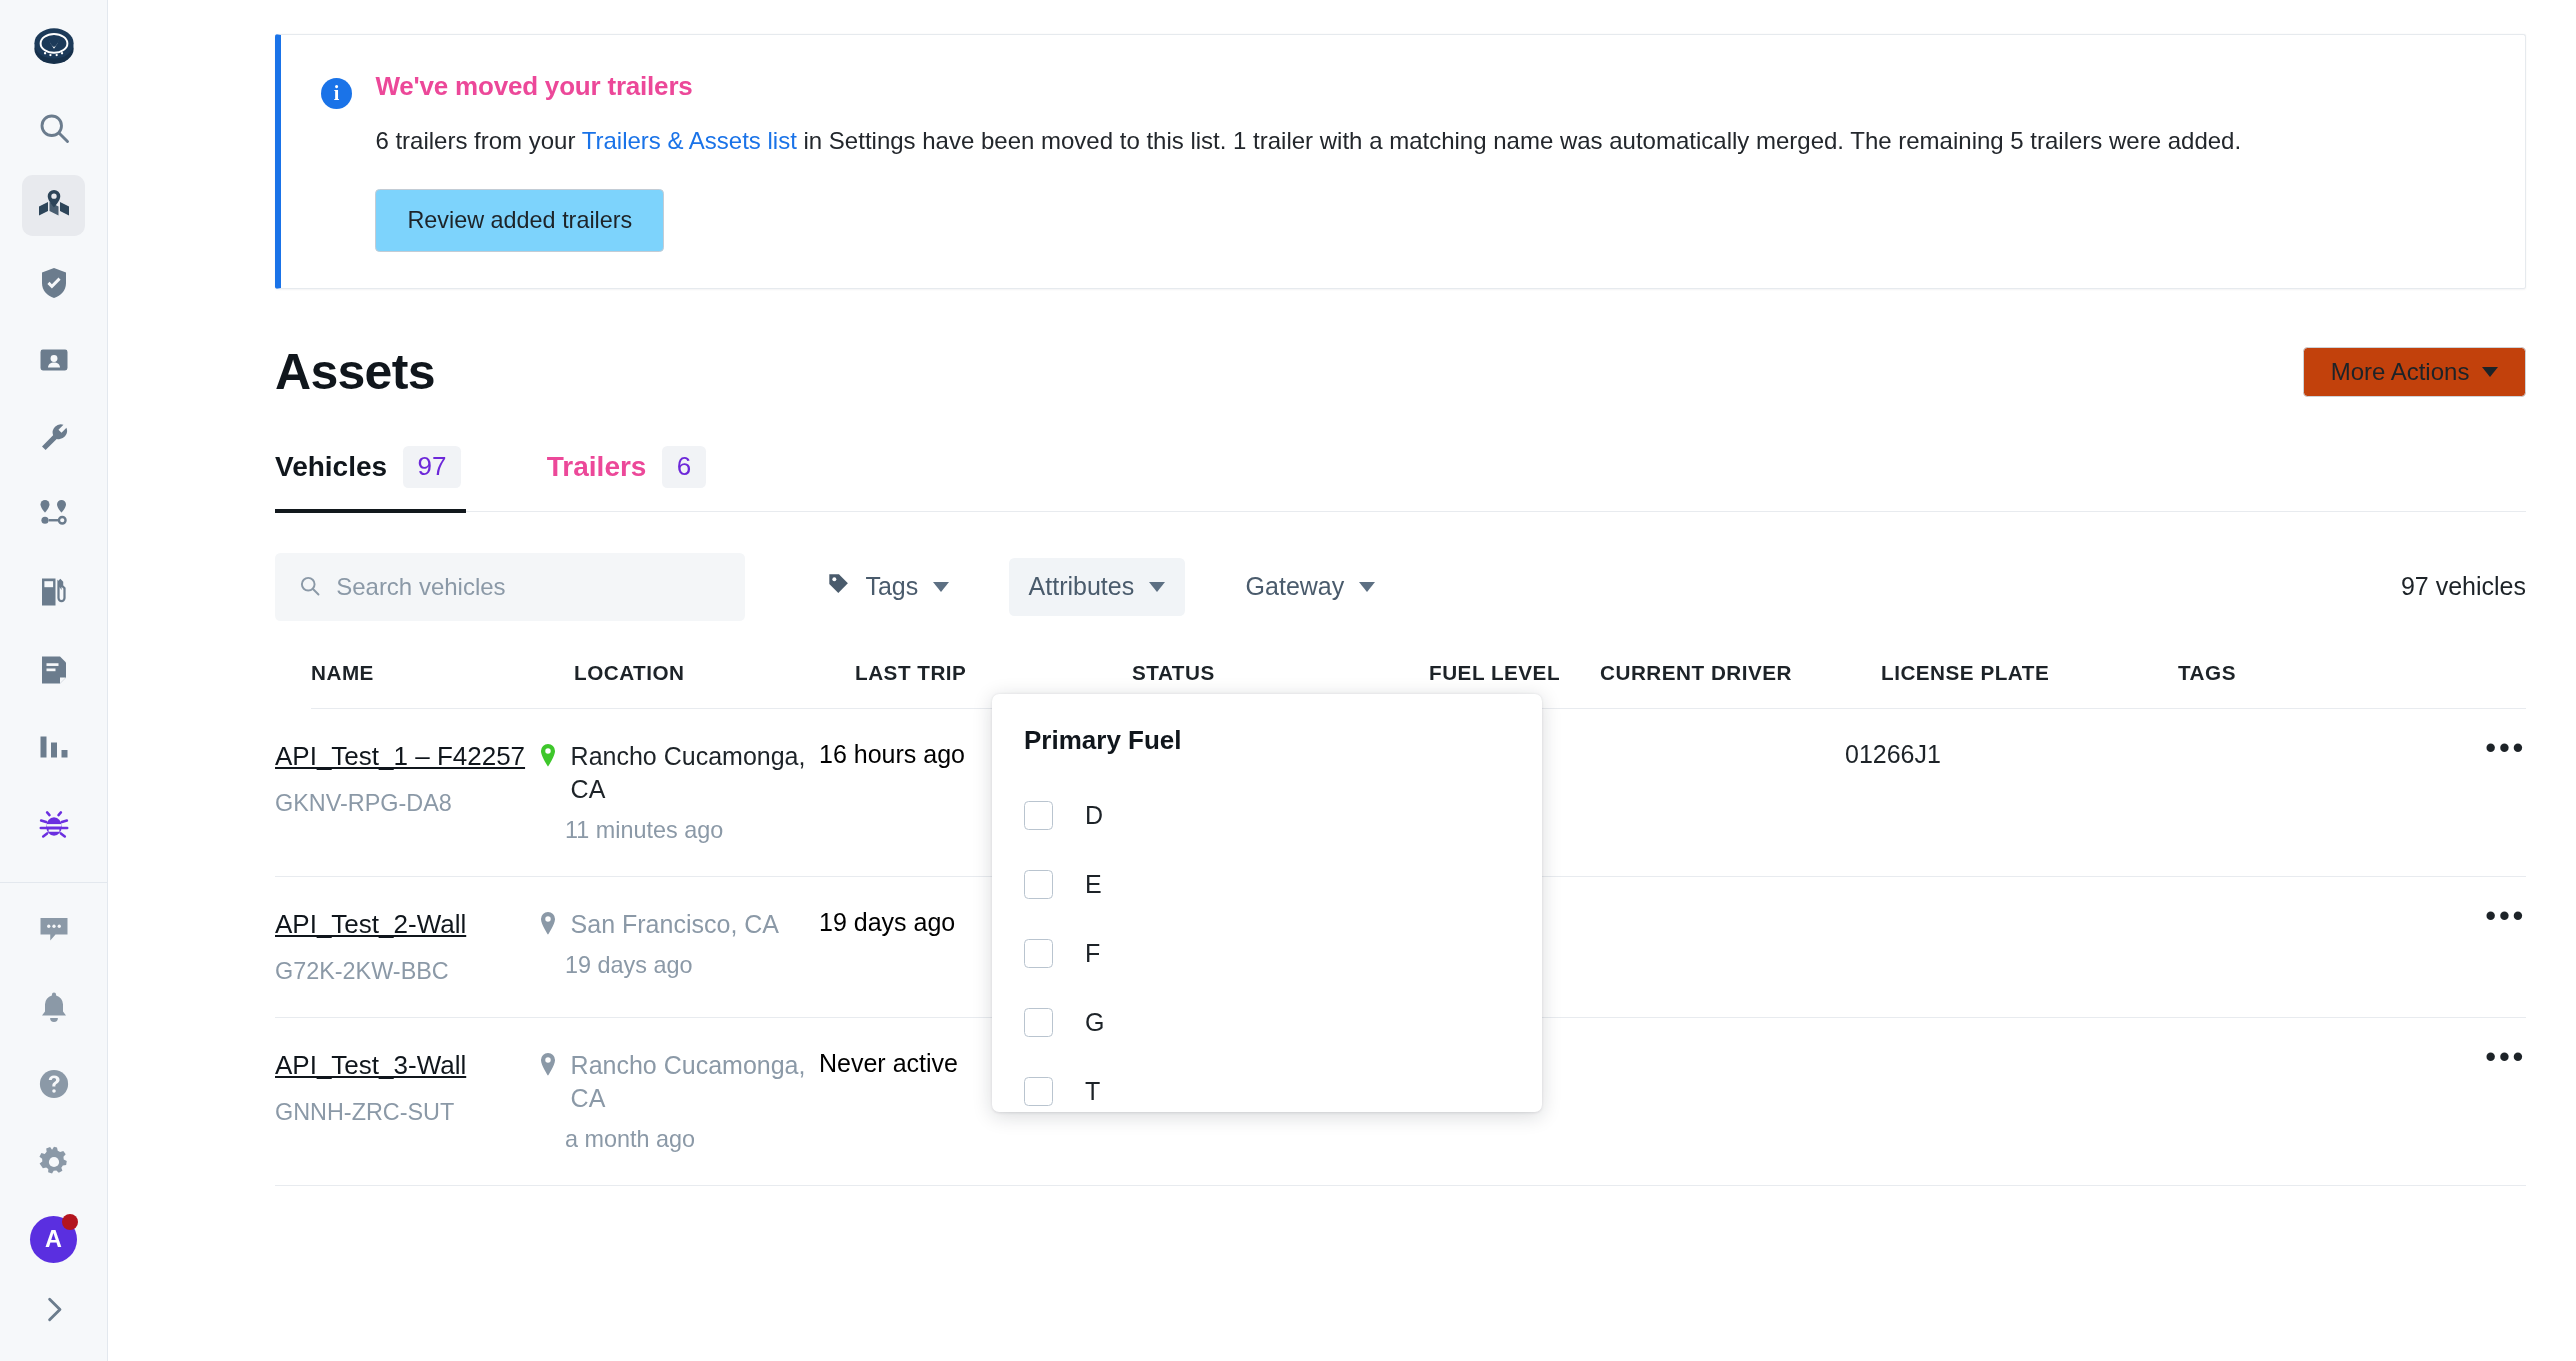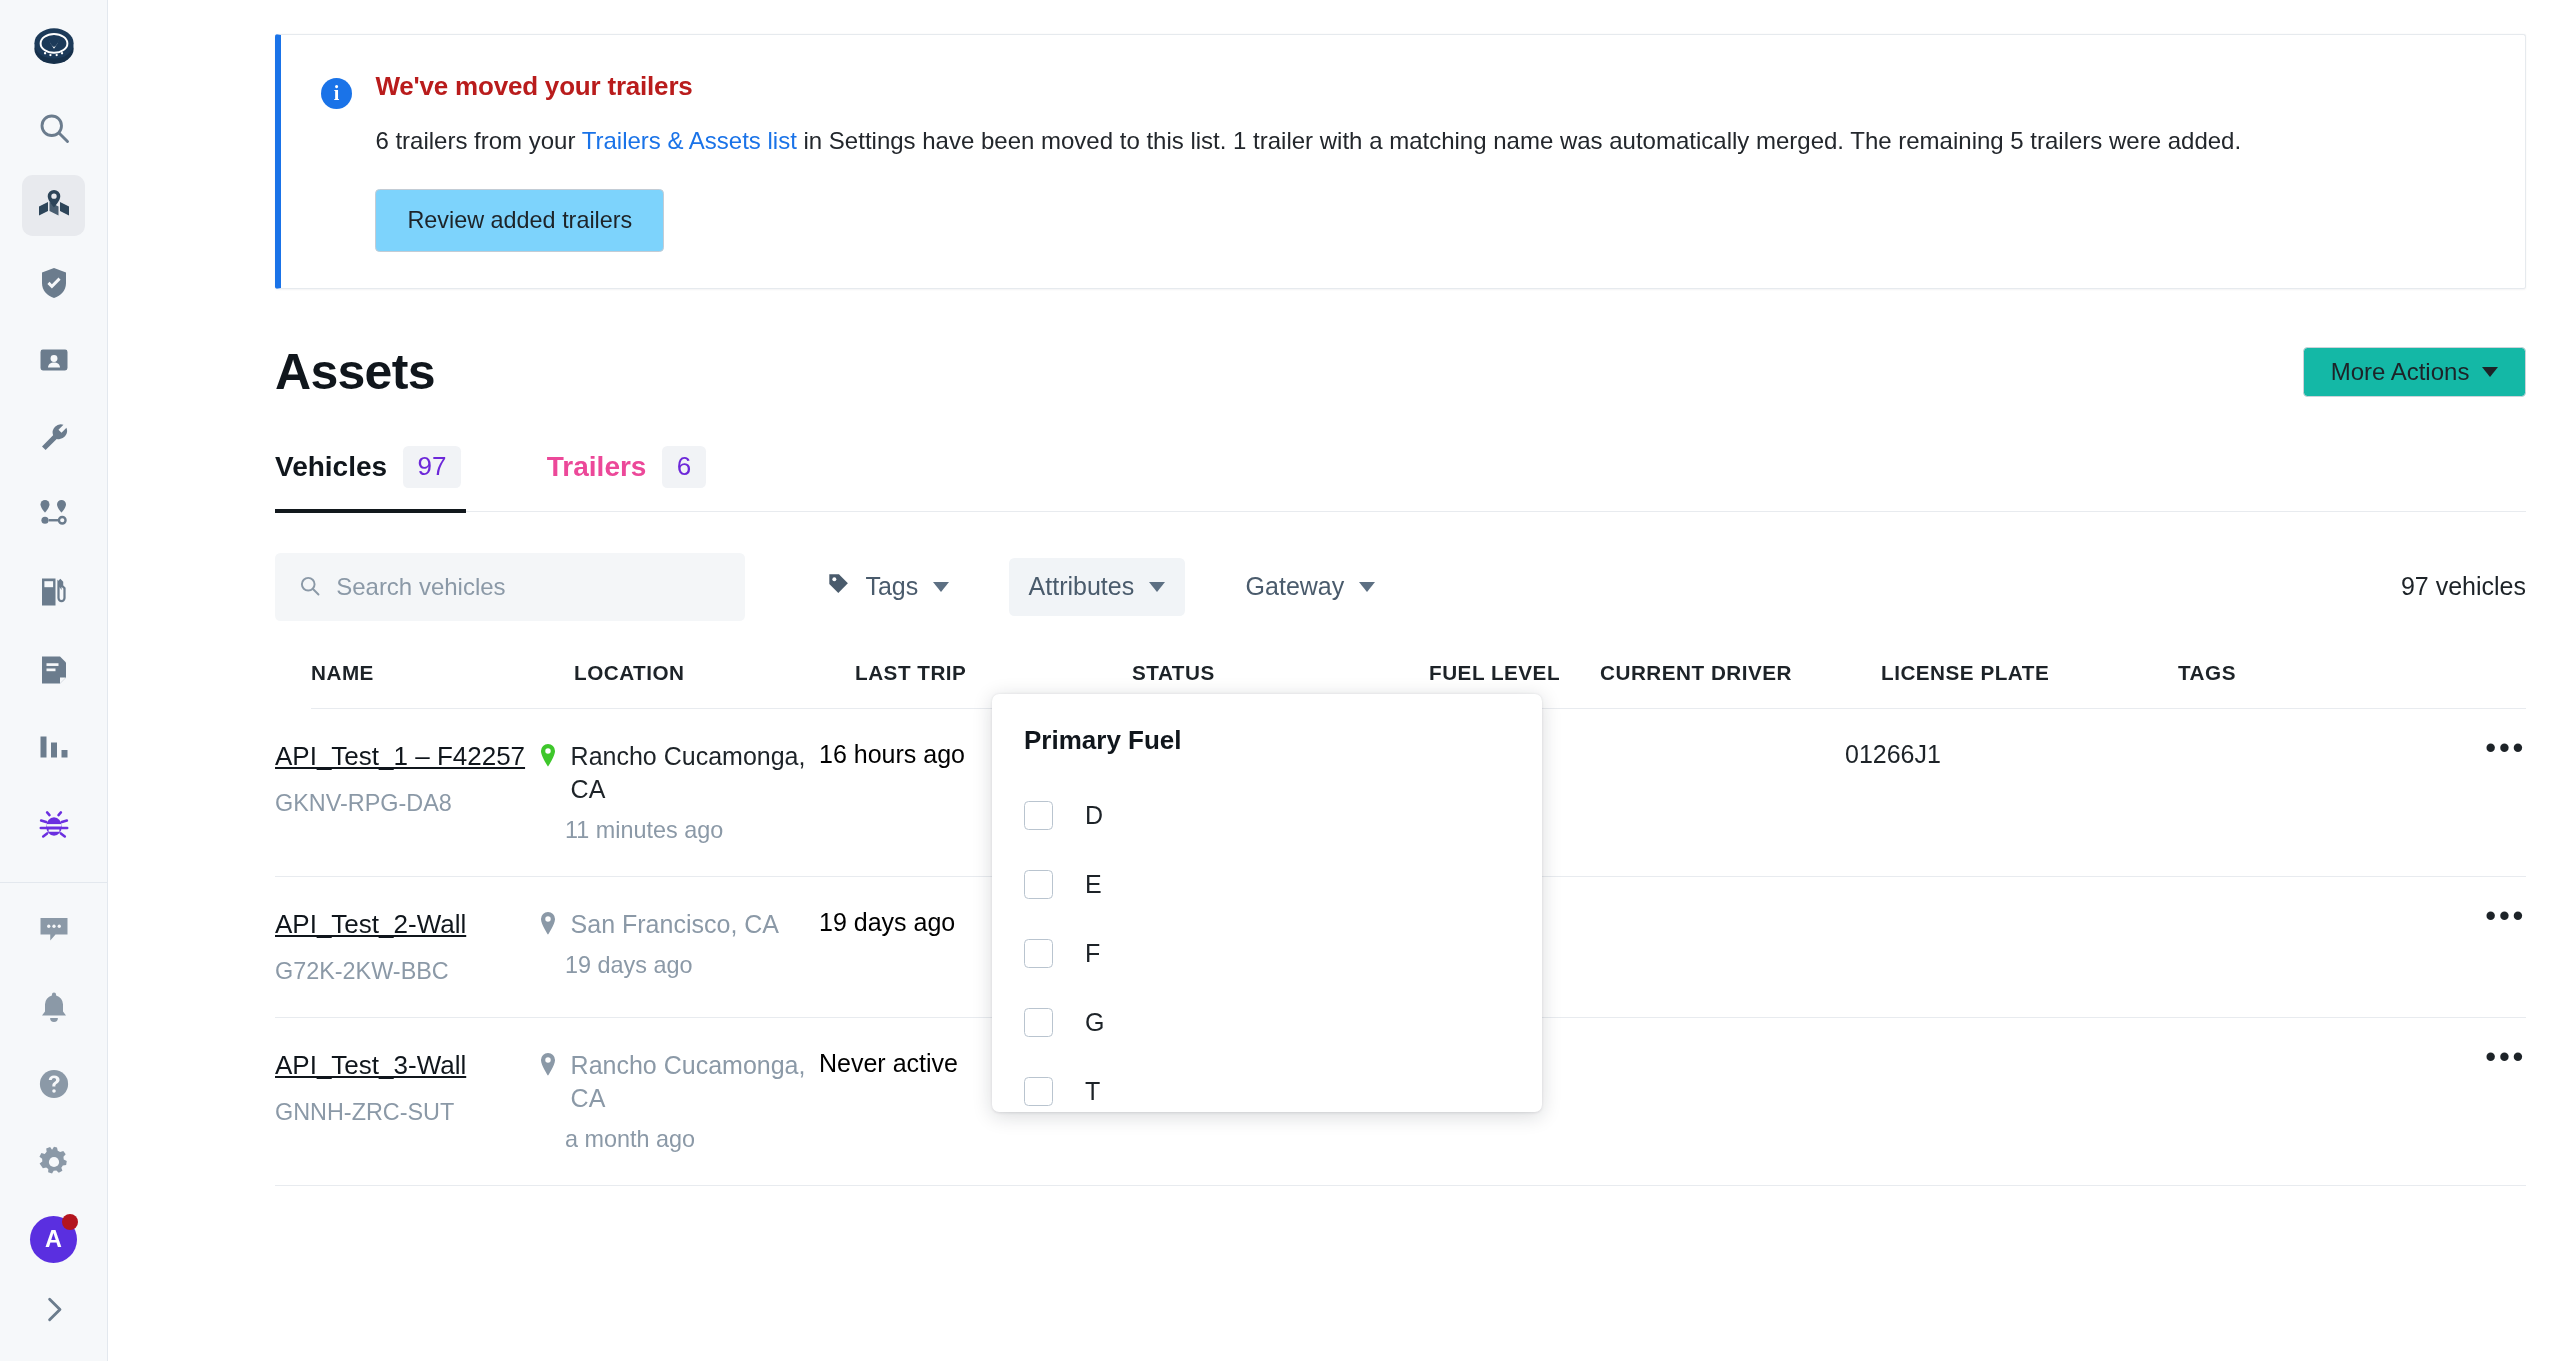--- a/index.html
+++ b/index.html
@@ -57,39 +57,39 @@
     gap: 23.4px;
   }
   .banner-icon { flex: 0 0 auto; padding-top: 7.2px; }
   .info-circle {
     width: 31px; height: 31px; border-radius: 50%; background: #1a73e8;
     color: #fff; font-size: 20px; font-weight: 700;
     display: flex; align-items: center; justify-content: center;
     font-family: "Liberation Serif", serif;
   }
   .banner-body { flex: 1; }
-  .banner-title { font-size: 26px; font-weight: 700; color: #b91c1c; letter-spacing: -0.2px; }
+  .banner-title { font-size: 26px; font-weight: 700; color: #ec4899; letter-spacing: -0.2px; }
   .banner-text { font-size: 24px; color: #23272c; margin-top: 23.4px; line-height: 1.35; }
   .banner-text a { color: #1a73e8; text-decoration: none; }
   .banner-btn {
     margin-top: 31px;
     display: inline-block;
     background: #7dd3fc; border: 0.9px solid #c3ccd5; border-radius: 4.5px;
     padding: 17px 31px; font-size: 23.4px; color: #1d2328; cursor: pointer;
     font-family: "Liberation Sans", sans-serif;
   }
 
   
   .page-head {
     display: flex; align-items: center; justify-content: space-between;
     margin: 54px 50px 0 167px;
   }
   .page-title { font-size: 50px; font-weight: 700; color: #10161c; letter-spacing: -0.7px; }
   .more-actions {
-    background:#14b8a6; border: 0.9px solid #cdd3d9; border-radius: 4.5px;
+    background:#c2410c; border: 0.9px solid #cdd3d9; border-radius: 4.5px;
     padding: 10px 27px; font-size: 24px; color: #1d2328; cursor: pointer;
     display:flex; align-items:center; gap:12.6px;
     font-family: "Liberation Sans", sans-serif;
   }
   .caret { width:0;height:0;border-left:8px solid transparent;border-right:8px solid transparent;border-top:10px solid #1d2328; display:inline-block;}
   .caret.muted { border-top-color:#5d7083; }
 
   
   .tabs {
     display: flex; align-items: flex-end; gap: 0;

